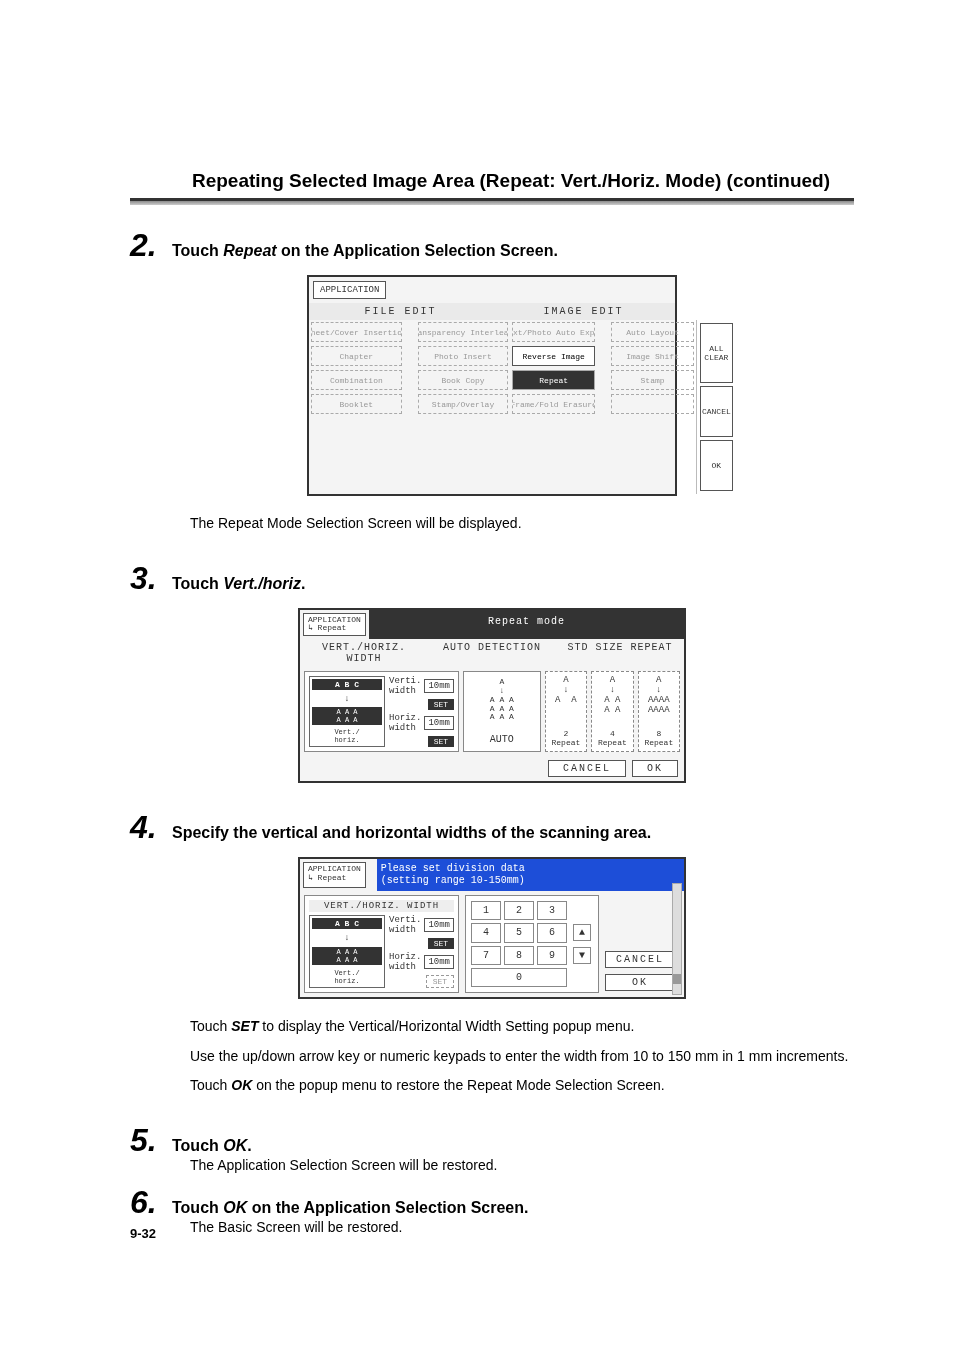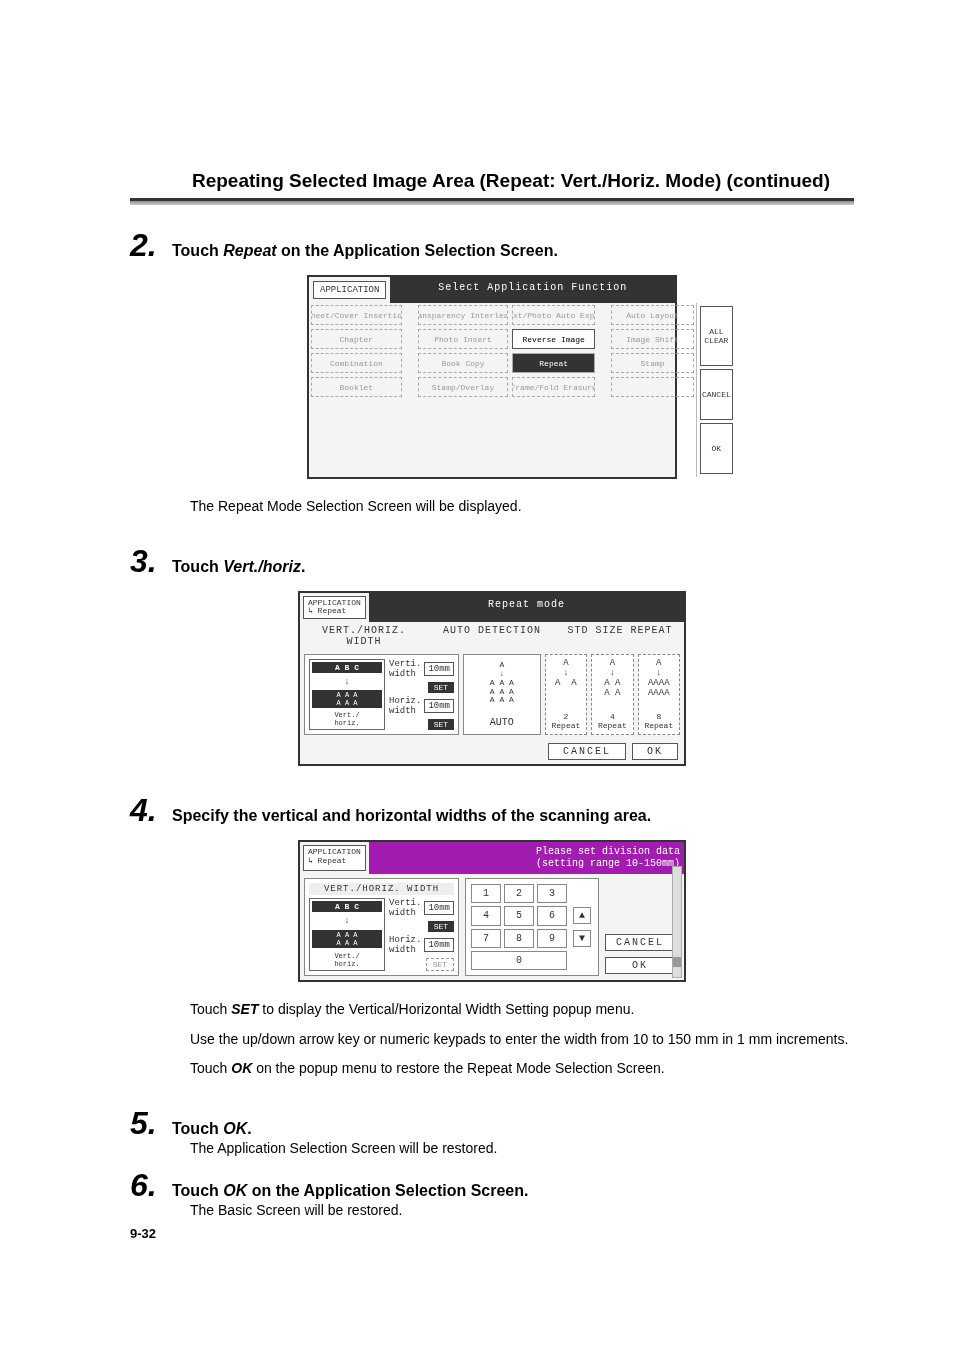--- a/index.html
+++ b/index.html
@@ -164,21 +164,21 @@
     .sb-repeat-group { display:flex; gap:4px; flex:1.6; }
     .sb-rbox {
       flex:1; border:1px dashed #888; text-align:center; font-size:8px; padding:4px 2px; background:#fff; display:flex; flex-direction:column; justify-content:space-between; align-items:center;
     }
     .sb-rbox .glyph { font-size:9px; line-height:1.1; }
     .sb-foot { display:flex; justify-content:flex-end; gap:6px; padding:4px 6px; }
     .sb-foot .btn { border:1px solid #555; padding:2px 14px; font-size:10px; background:#fff; letter-spacing:2px;}
     
     .screen-c { width: 388px; position: relative; }
     .sc-title {
-      flex:1; background:#a21caf; color:#fff; text-align:right; padding:4px; letter-spacing:0; line-height:1.2;
+      flex:1; background:#1d4ed8; color:#fff; text-align:left; padding:4px; letter-spacing:0; line-height:1.2;margin-left:8px;
     }
     .sc-body { display:flex; padding:4px; gap:6px; }
     .sc-left { border:1px solid #888; padding:4px; background:#fff; }
     .sc-left .hdr { background:#eee; text-align:center; letter-spacing:1px; padding:1px; font-size:9px;}
     .sc-left .inner { display:flex; gap:4px; padding-top:3px;}
     .sc-pad {
       border:1px solid #888; padding:5px; background:#fff;
     }
     .sc-numgrid { display:grid; grid-template-columns: repeat(3, 30px); gap:3px; }
     .sc-numgrid .n { border:1px solid #888; text-align:center; padding:3px; font-size:10px; background:#fff;}
@@ -210,21 +210,24 @@
     <div class="step-num">2.</div>
     <div class="step-instruction">
       <span>Touch </span><em>Repeat</em><span> on the Application Selection Screen.</span>
     </div>
   </div>
 
   <div class="screen-wrap">
     <div class="screen screen-a">
       <div class="sa-top">
         <div class="sa-chip">APPLICATION</div>
-        <div class="sa-titlebar">Select Application Function</div>
+      </div>
+      <div class="sa-headrow">
+        <div class="sa-headcell">FILE EDIT</div>
+        <div class="sa-headcell">IMAGE EDIT</div>
       </div>
       <div class="sa-grid">
         <div class="sa-left">
           <div class="sa-row">
             <div class="sa-cell">Sheet/Cover Insertion</div>
             <div class="sa-cell">Transparency Interleave</div>
           </div>
           <div class="sa-row">
             <div class="sa-cell">Chapter</div>
             <div class="sa-cell">Photo Insert</div>

